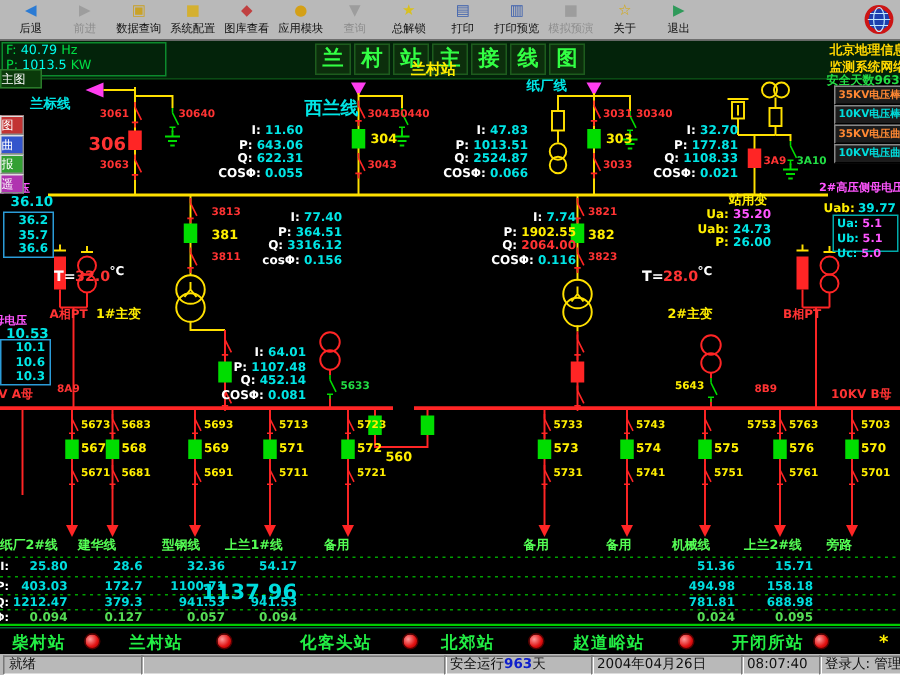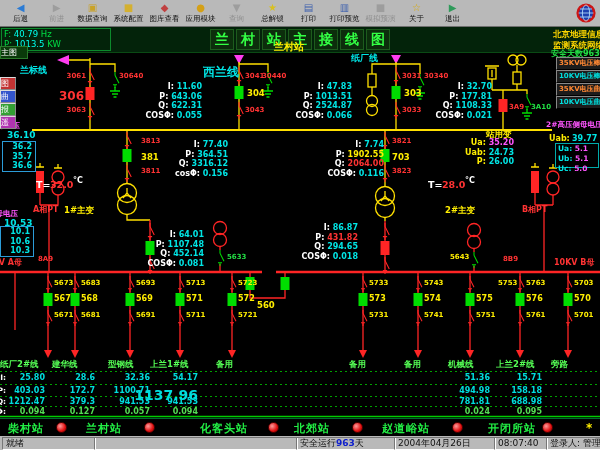--- a/index.html
+++ b/index.html
@@ -377,21 +377,21 @@
       <div class="dl c-y" data-interactable="false" style="left: 404px; top: 89px; font-size: 8.5px;">303</div>
       <div class="dl c-r" data-interactable="false" style="left: 402px; top: 107px;">3033</div>
       <div class="dl c-r" data-interactable="false" style="left: 424px; top: 73px;">30340</div>
       <div class="dl c-r" data-interactable="false" style="left: 509px; top: 104px;">3A9</div>
       <div class="dl c-g" data-interactable="false" style="left: 531px; top: 104px;">3A10</div>
       <div class="dl c-y" data-interactable="false" style="left: 486px; top: 130px; font-size: 8.5px;">站用变</div>
       <div class="dl c-r" data-interactable="false" style="left: 141px; top: 138px;">3813</div>
       <div class="dl c-y" data-interactable="false" style="left: 141px; top: 153px; font-size: 8.5px;">381</div>
       <div class="dl c-r" data-interactable="false" style="left: 141px; top: 168px;">3811</div>
       <div class="dl c-r" data-interactable="false" style="left: 392px; top: 138px;">3821</div>
-      <div class="dl c-y" data-interactable="false" style="left: 392px; top: 153px; font-size: 8.5px;">703</div>
+      <div class="dl c-y" data-interactable="false" style="left: 392px; top: 153px; font-size: 8.5px;">382</div>
       <div class="dl c-r" data-interactable="false" style="left: 392px; top: 168px;">3823</div>
       <div class="dl c-w" data-interactable="false" style="left: 36px; top: 180px; font-size: 9.5px;">T=</div>
       <div class="dl c-r" data-interactable="false" style="left: 50px; top: 180px; font-size: 9.5px;">32.0</div>
       <div class="dl c-w" data-interactable="false" style="left: 73px; top: 177px; font-size: 8px;">°C</div>
       <div class="dl c-w" data-interactable="false" style="left: 428px; top: 180px; font-size: 9.5px;">T=</div>
       <div class="dl c-r" data-interactable="false" style="left: 442px; top: 180px; font-size: 9.5px;">28.0</div>
       <div class="dl c-w" data-interactable="false" style="left: 465px; top: 177px; font-size: 8px;">°C</div>
       <div class="dl c-r" data-interactable="false" style="left: 33px; top: 206px; font-size: 8px;">A相PT</div>
       <div class="dl c-y" data-interactable="false" style="left: 64px; top: 206px; font-size: 8.5px;">1#主变</div>
       <div class="dl c-y" data-interactable="false" style="left: 445px; top: 206px; font-size: 8.5px;">2#主变</div>
@@ -431,26 +431,20 @@
         <div data-interactable="false"><span style="color: rgb(255, 255, 255);">I: </span><span style="color: rgb(0, 229, 229);">7.74</span></div>
         <div data-interactable="false"><span style="color: rgb(255, 255, 255);">P: </span><span style="color: rgb(255, 238, 0);">1902.55</span></div>
         <div data-interactable="false"><span style="color: rgb(255, 255, 255);">Q: </span><span style="color: rgb(255, 51, 51);">2064.00</span></div>
         <div data-interactable="false"><span style="color: rgb(255, 255, 255);">COSΦ: </span><span style="color: rgb(0, 229, 229);">0.116</span></div>
       </div>
       <div class="ro" data-interactable="false" style="right: 396px; top: 230px;">
         <div data-interactable="false"><span style="color: rgb(255, 255, 255);">I: </span><span style="color: rgb(0, 229, 229);">64.01</span></div>
         <div data-interactable="false"><span style="color: rgb(255, 255, 255);">P: </span><span style="color: rgb(0, 229, 229);">1107.48</span></div>
         <div data-interactable="false"><span style="color: rgb(255, 255, 255);">Q: </span><span style="color: rgb(0, 229, 229);">452.14</span></div>
         <div data-interactable="false"><span style="color: rgb(255, 255, 255);">COSΦ: </span><span style="color: rgb(0, 229, 229);">0.081</span></div>
-      </div>
-      <div class="ro" data-interactable="false" style="right: 242px; top: 223px;">
-        <div data-interactable="false"><span style="color: rgb(255, 255, 255);">I: </span><span style="color: rgb(0, 229, 229);">86.87</span></div>
-        <div data-interactable="false"><span style="color: rgb(255, 255, 255);">P: </span><span style="color: rgb(255, 51, 51);">431.82</span></div>
-        <div data-interactable="false"><span style="color: rgb(255, 255, 255);">Q: </span><span style="color: rgb(0, 229, 229);">294.65</span></div>
-        <div data-interactable="false"><span style="color: rgb(255, 255, 255);">COSΦ: </span><span style="color: rgb(0, 229, 229);">0.018</span></div>
       </div>
       <div class="ro" data-interactable="false" style="right: 86px; top: 138px;">
         <div data-interactable="false"><span style="color: rgb(255, 238, 0);">Ua: </span><span style="color: rgb(255, 85, 255);">35.20</span></div>
         <div data-interactable="false"><span style="color: rgb(255, 238, 0);">Uab: </span><span style="color: rgb(0, 229, 229);">24.73</span></div>
         <div data-interactable="false"><span style="color: rgb(255, 238, 0);">P: </span><span style="color: rgb(0, 229, 229);">26.00</span></div>
       </div>
       <div class="dl c-w" data-interactable="false" style="right: 594px; top: 374px; font-size: 7.5px;">I:</div>
       <div class="dl c-w" data-interactable="false" style="right: 594px; top: 387px; font-size: 7.5px;">P:</div>
       <div class="dl c-w" data-interactable="false" style="right: 594px; top: 398px; font-size: 7.5px;">Q:</div>
       <div class="dl c-w" data-interactable="false" style="right: 594px; top: 408px; font-size: 7.5px;">COSΦ:</div>

